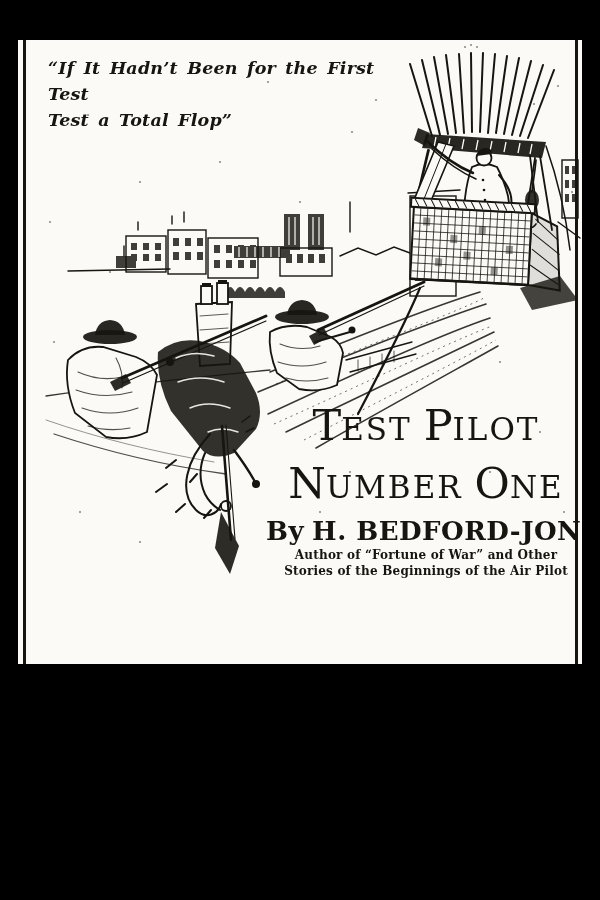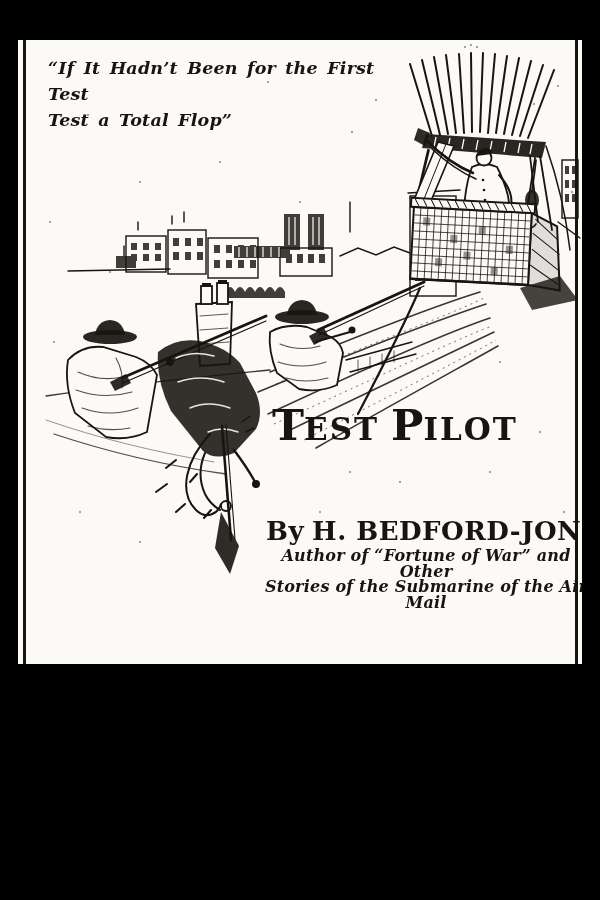--- a/index.html
+++ b/index.html
@@ -14,34 +14,34 @@
   .rule{position:absolute;top:0;bottom:0;background:#17150f;}
   .rule.left{left:5px;width:2.5px;}
   .rule.right{left:557px;width:3px;}
   .illu{position:absolute;left:0;top:0;width:564px;height:550px;}
   .illu svg{display:block;width:564px;height:550px;}
   .quote{
     position:absolute;left:30px;top:15px;width:340px;
     font-weight:bold;font-style:italic;font-size:17.5px;line-height:26px;
     word-spacing:3px;letter-spacing:.2px;
   }
-  .title{position:absolute;left:248px;top:362px;width:320px;font-weight:bold;}
+  .title{position:absolute;left:248px;top:362px;width:320px;text-align:center;font-weight:normal;}
   .title .ln{line-height:46px;white-space:nowrap;}
   .title .ln+.ln{margin-top:2px;}
   .title .word{margin:0 6px;}
   .title .cap{font-size:43px;}
   .title .sc{font-size:31px;letter-spacing:2px;}
   .byline{
     position:absolute;left:248px;top:476px;width:320px;text-align:center;
     font-weight:bold;font-size:26px;line-height:30px;white-space:nowrap;letter-spacing:.5px;
   }
   .byline .by{margin-right:8px;}
   .authnote{
     position:absolute;left:238px;top:508px;width:340px;text-align:center;
-    font-weight:bold;font-style:italic;font-size:16px;line-height:15.5px;letter-spacing:.2px;
+    font-weight:bold;font-size:12px;line-height:15.5px;letter-spacing:.2px;
   }
 </style>
 </head>
 <body>
 
 <div class="page">
 
   <div class="illu" aria-label="Pen-and-ink drawing: riflemen in brimmed hats on city rooftops fire at a mail balloon; the aeronaut waves from the wicker basket beneath the rigging; one rifleman slumps as his rifle falls past the eaves; towers and buildings of the city skyline behind.">
     <svg viewBox="0 0 564 550" xmlns="http://www.w3.org/2000/svg">
 
@@ -237,24 +237,27 @@
 
   <div class="quote">
     <div>“If It Hadn’t Been for the First Test</div>
     <div>Test a Total Flop”</div>
   </div>
 
   <div class="title">
     <div class="ln">
       <span class="word"><span class="cap">T</span><span class="sc">EST</span></span><span class="word"><span class="cap">P</span><span class="sc">ILOT</span></span>
     </div>
+    <div class="ln">
+      <span class="word"><span class="cap">N</span><span class="sc">UMBER</span></span><span class="word"><span class="cap">O</span><span class="sc">NE</span></span>
+    </div>
   </div>
 
   <div class="byline">
     <span class="by">By</span><span>H. BEDFORD-JONES</span>
   </div>
 
   <div class="authnote">
     <div>Author of “Fortune of War” and Other</div>
-    <div>Stories of the Submarine of the Air Mail</div>
+    <div>Stories of the Beginnings of the Air Pilot</div>
   </div>
 
 </div>
 
 </body></html>

